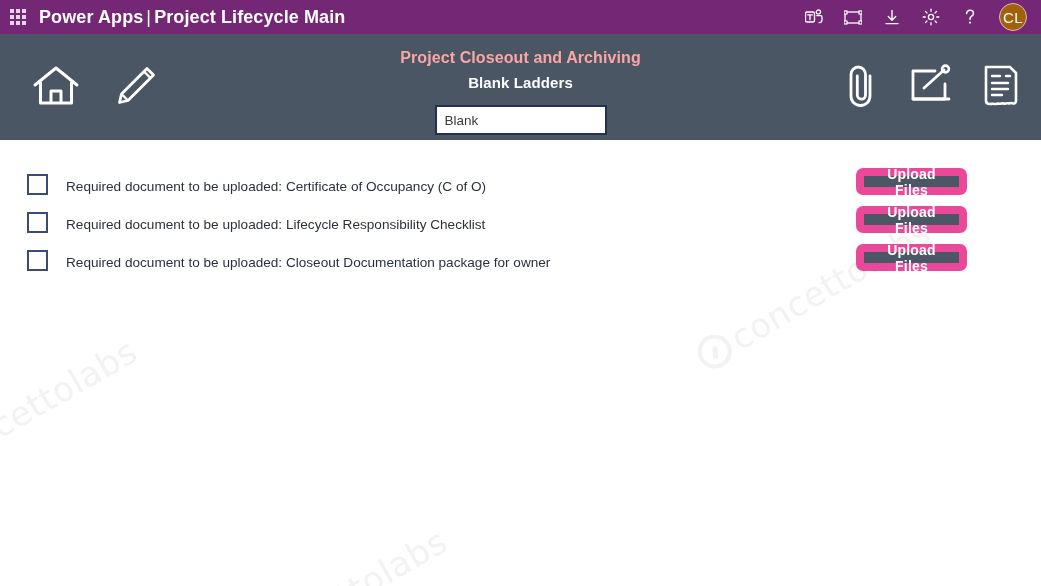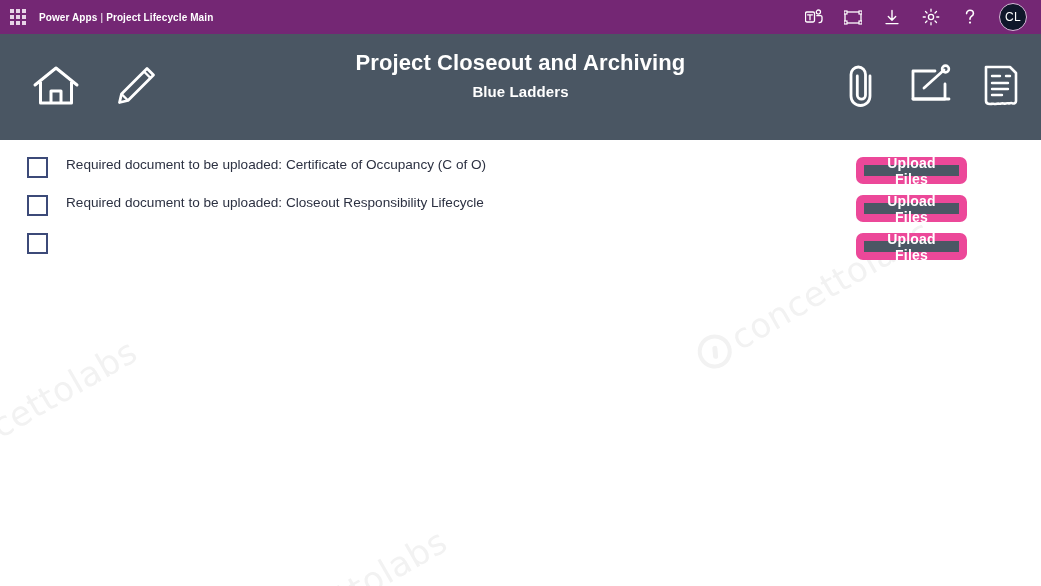--- a/index.html
+++ b/index.html
@@ -40,21 +40,21 @@
     margin-right: 11px;
   }
   .waffle i {
     display: block;
     width: 4px;
     height: 4px;
     background: #e8d5e8;
   }
   .brand {
     color: #ffffff;
-    font-size: 10px;
+    font-size: 18px;
     font-weight: bold;
     letter-spacing: 0.1px;
     white-space: nowrap;
   }
   .brand .sep {
     font-weight: normal;
     padding: 0 3px;
   }
   .topbar-right {
     margin-left: auto;
@@ -72,27 +72,27 @@
     cursor: pointer;
     color: #ffffff;
   }
   .tb-icon svg { display: block; }
   .avatar {
     width: 28px;
     height: 28px;
     border-radius: 50%;
     border: 1.5px solid #d9b9d9;
     color: #ffffff;
-    font-size: 12px;
+    font-size: 15px;
     display: flex;
     align-items: center;
     justify-content: center;
     cursor: pointer;
     letter-spacing: 0.3px;
-    background: #0f172a;
+    background: #a16207;
   }
 
   
   .appheader {
     height: 106px;
     background: #4a5663;
     position: relative;
     z-index: 5;
   }
   .hdr-left {
@@ -123,22 +123,22 @@
   .hdr-icon svg { display: block; }
 
   .hdr-titles {
     position: absolute;
     left: 0; right: 0;
     top: 12px;
     text-align: center;
     pointer-events: none;
   }
   .hdr-title {
-    color: #ffffff;
-    font-size: 22px;
+    color: #fca5a5;
+    font-size: 16px;
     font-weight: bold;
     line-height: 1.55;
     letter-spacing: 0.1px;
   }
   .hdr-subtitle {
     color: #ffffff;
     font-size: 15px;
     font-weight: bold;
     line-height: 1.55;
     letter-spacing: 0.1px;
@@ -169,21 +169,21 @@
     background: #ffffff;
     overflow: hidden;
   }
   .rows {
     position: relative;
     z-index: 3;
     padding-top: 17px;
   }
   .row {
     display: flex;
-    align-items: flex-start;
+    align-items: flex-end;
     height: 38px;
     padding-left: 27px;
     padding-right: 14px;
   }
   .cbox {
     width: 21px;
     height: 21px;
     min-width: 21px;
     background: #ffffff;
     border: 2px solid #3c4a78;
@@ -339,23 +339,26 @@
       <svg width="44" height="44" viewBox="0 0 44 44" fill="none">
         <path d="M33 4.5 39.5 11 14 36.5l-8.5 2 2-8.5L33 4.5Z" stroke="#fff" stroke-width="2.8" stroke-linejoin="round"></path>
         <path d="M30 7.5 36.5 14" stroke="#fff" stroke-width="2.4"></path>
         <path d="M7.5 30 14 36.5" stroke="#fff" stroke-width="2.4"></path>
       </svg>
     </div>
   </div>
 
   <div class="hdr-titles">
     <div class="hdr-title">Project Closeout and Archiving</div>
-    <div class="hdr-subtitle">Blue Ladders</div>
-  </div>
-
+    <div class="hdr-subtitle">Blank Ladders</div>
+  </div>
+
+  <div class="hdr-input-wrap">
+    <input class="hdr-input" type="text" value="Blank" style="">
+  </div>
 
   <div class="hdr-right">
     <div class="hdr-icon">
       <svg width="40" height="46" viewBox="0 0 40 46" fill="none">
         <path d="M29 13v20c0 5.5-4 9.5-9.5 9.5S10 38.5 10 33V11.5C10 7.4 13.2 4 17.3 4c4.1 0 7.2 3.4 7.2 7.5V32c0 2.4-1.7 4.2-4 4.2s-4.2-1.8-4.2-4.2V13" stroke="#fff" stroke-width="2.8" stroke-linecap="round" stroke-linejoin="round"></path>
       </svg>
     </div>
     <div class="hdr-icon">
       <svg width="46" height="44" viewBox="0 0 46 44" fill="none">
         <path d="M5 7h22M5 7v28h32V20" stroke="#fff" stroke-width="2.8" stroke-linecap="round" stroke-linejoin="round"></path>
@@ -396,27 +399,28 @@
 
     <div class="row">
       <div class="cbox"></div>
       <div class="row-label">Required document to be uploaded: Certificate of Occupancy (C of O)</div>
       <div class="row-spacer"></div>
       <button class="upload-btn">Upload Files</button>
     </div>
 
     <div class="row">
       <div class="cbox"></div>
-      <div class="row-label">Required document to be uploaded: Closeout Responsibility Lifecycle</div>
+      <div class="row-label">Required document to be uploaded: Lifecycle Responsibility Checklist</div>
       <div class="row-spacer"></div>
       <button class="upload-btn">Upload Files</button>
     </div>
 
     <div class="row">
       <div class="cbox"></div>
+      <div class="row-label">Required document to be uploaded: Closeout Documentation package for owner</div>
       <div class="row-spacer"></div>
       <button class="upload-btn">Upload Files</button>
     </div>
 
 
   </div>
 </div>
 
 <div class="wm-top wm-faint" style="left:600px; top:-10px; width:400px; height:150px; overflow:hidden;">
   <div class="wm" style="left:20px; top:70px;">

